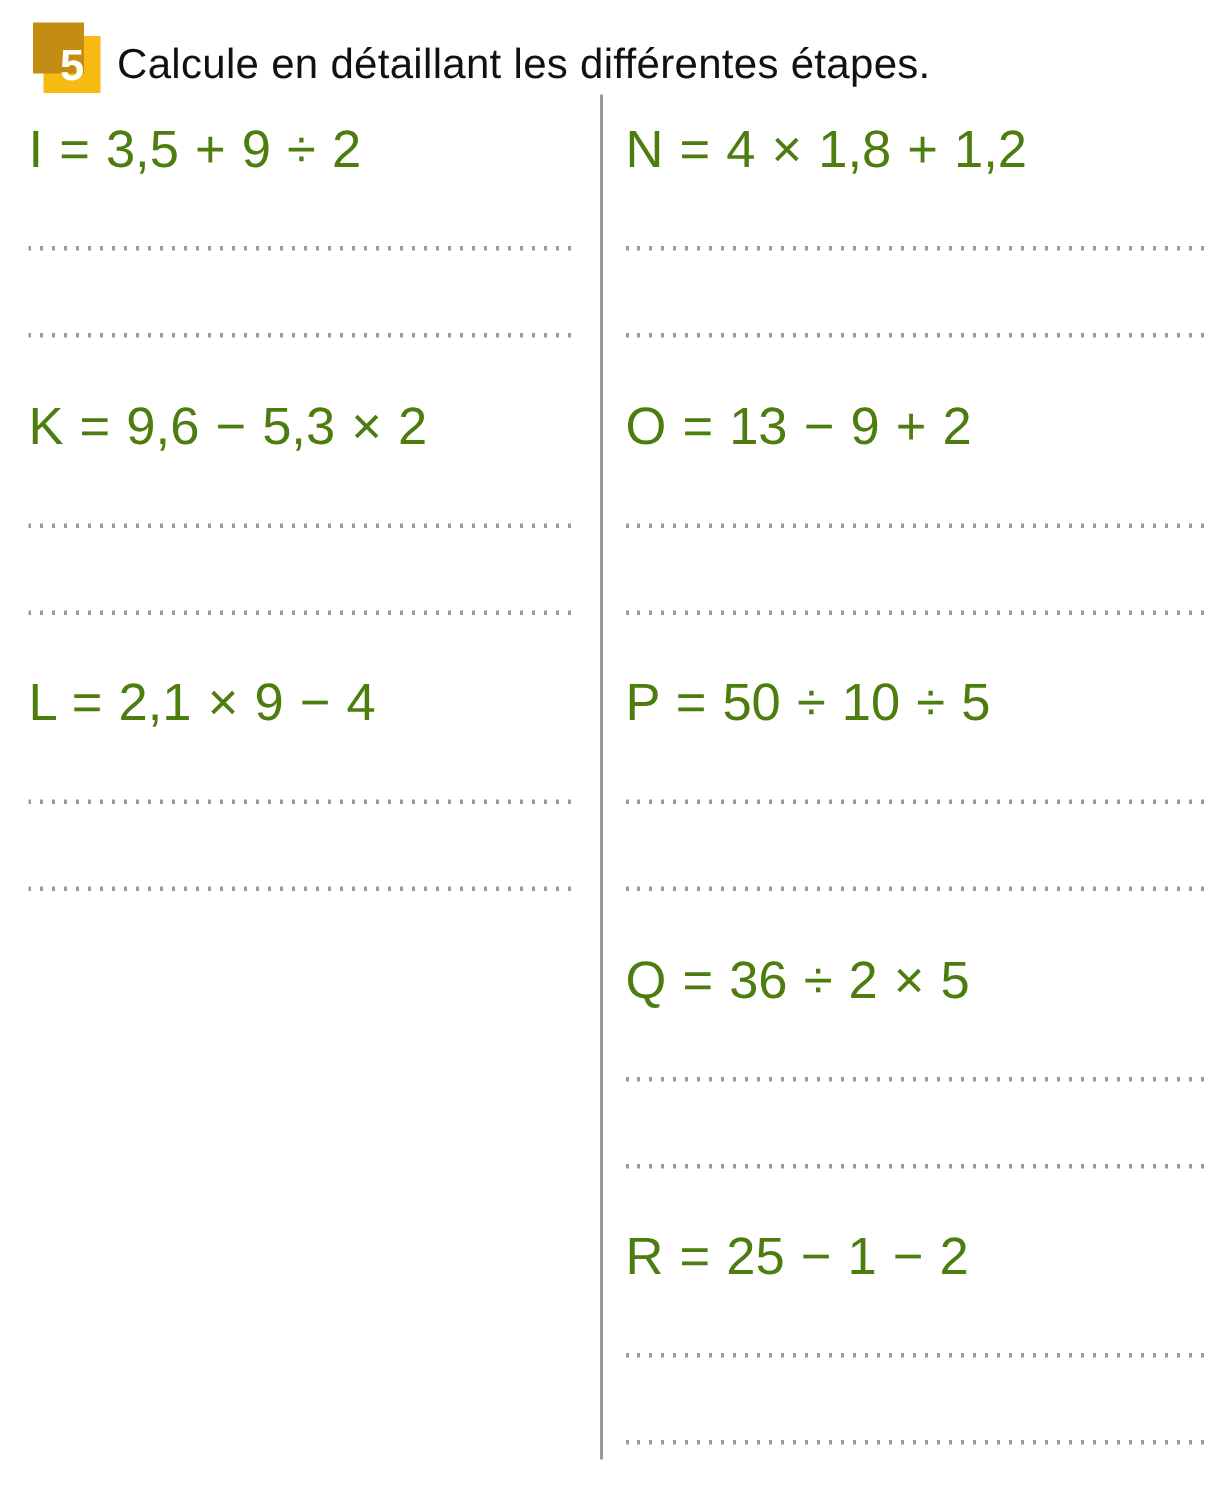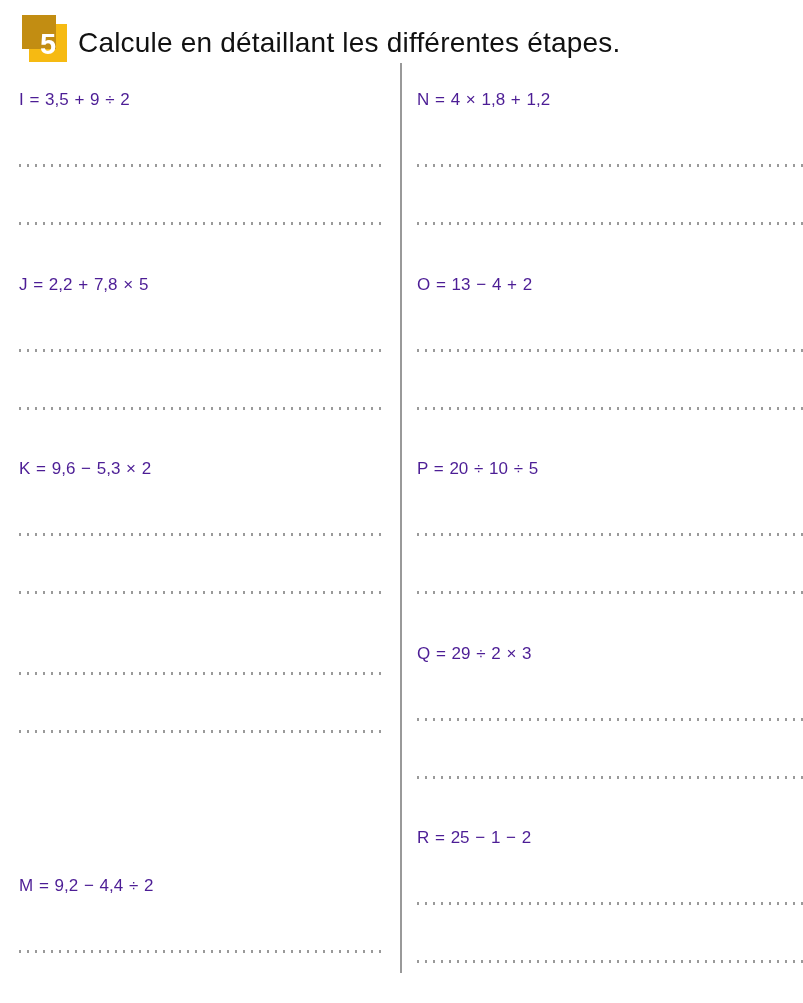--- a/index.html
+++ b/index.html
@@ -80,23 +80,23 @@
     height: 910px;
     width: 2px;
     background: #999999;
   }
 
   
   .exercise { height: 184.6px; }
   .expr {
     margin: 0;
     padding-top: 13px;
-    font-size: 17px;
+    font-size: 35px;
     line-height: 33px;
-    color: #4c1d95;
+    color: #4d7c0f;
     white-space: nowrap;
     word-spacing: 1px;
   }
   .dotline {
     height: 3px;
     background: repeating-linear-gradient(90deg, #9a9a9a 0 2px, transparent 2px 8px);
   }
   .dotline.first  { margin-top: 48px; }
   .dotline.second { margin-top: 55px; }
 </style>
@@ -117,67 +117,58 @@
   <div class="columns">
 
     <div class="col col-left">
 
       <section class="exercise">
         <p class="expr">I = 3,5 + 9 ÷ 2</p>
         <div class="dotline first"></div>
         <div class="dotline second"></div>
       </section>
 
-      <section class="exercise">
-        <p class="expr">J = 2,2 + 7,8 × 5</p>
-        <div class="dotline first"></div>
-        <div class="dotline second"></div>
-      </section>
 
       <section class="exercise">
         <p class="expr">K = 9,6 − 5,3 × 2</p>
         <div class="dotline first"></div>
         <div class="dotline second"></div>
       </section>
 
       <section class="exercise">
+        <p class="expr">L = 2,1 × 9 − 4</p>
         <div class="dotline first"></div>
         <div class="dotline second"></div>
       </section>
 
-      <section class="exercise">
-        <p class="expr">M = 9,2 − 4,4 ÷ 2</p>
-        <div class="dotline first"></div>
-        <div class="dotline second"></div>
-      </section>
 
     </div>
 
     <div class="col col-right">
 
       <section class="exercise">
         <p class="expr">N = 4 × 1,8 + 1,2</p>
         <div class="dotline first"></div>
         <div class="dotline second"></div>
       </section>
 
       <section class="exercise">
-        <p class="expr">O = 13 − 4 + 2</p>
+        <p class="expr">O = 13 − 9 + 2</p>
         <div class="dotline first"></div>
         <div class="dotline second"></div>
       </section>
 
       <section class="exercise">
-        <p class="expr">P = 20 ÷ 10 ÷ 5</p>
+        <p class="expr">P = 50 ÷ 10 ÷ 5</p>
         <div class="dotline first"></div>
         <div class="dotline second"></div>
       </section>
 
       <section class="exercise">
-        <p class="expr">Q = 29 ÷ 2 × 3</p>
+        <p class="expr">Q = 36 ÷ 2 × 5</p>
         <div class="dotline first"></div>
         <div class="dotline second"></div>
       </section>
 
       <section class="exercise">
         <p class="expr">R = 25 − 1 − 2</p>
         <div class="dotline first"></div>
         <div class="dotline second"></div>
       </section>
 

